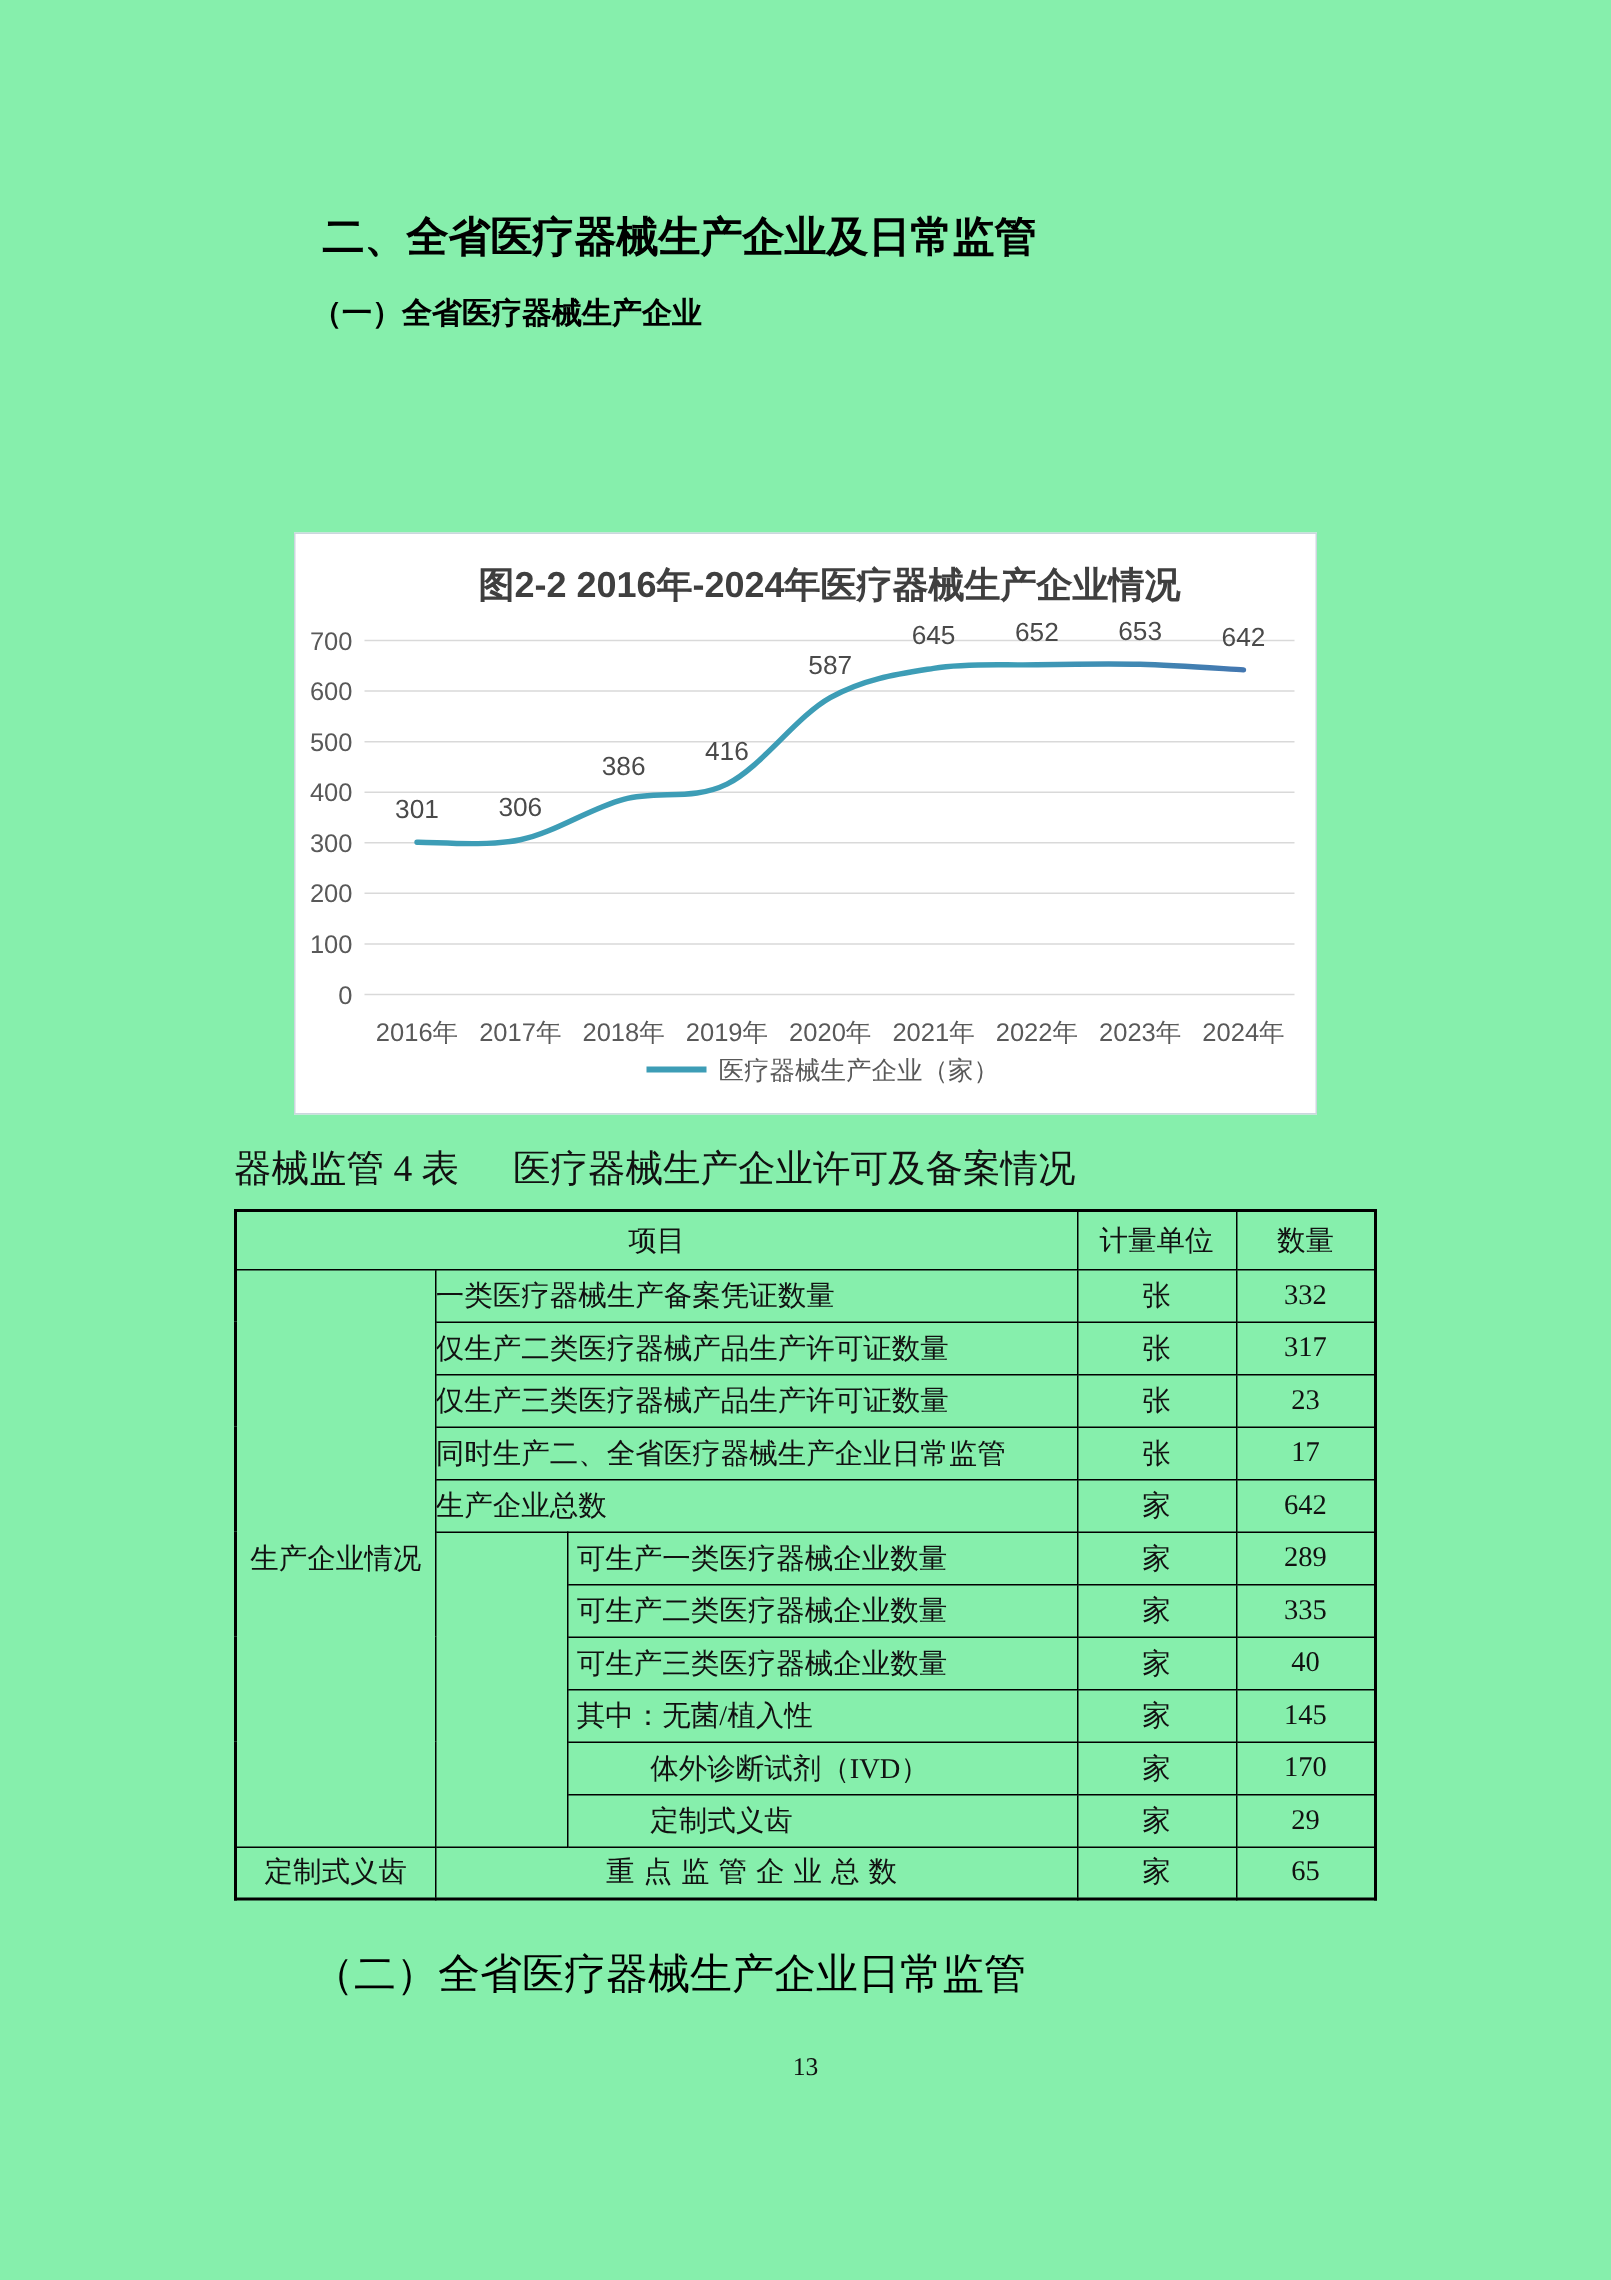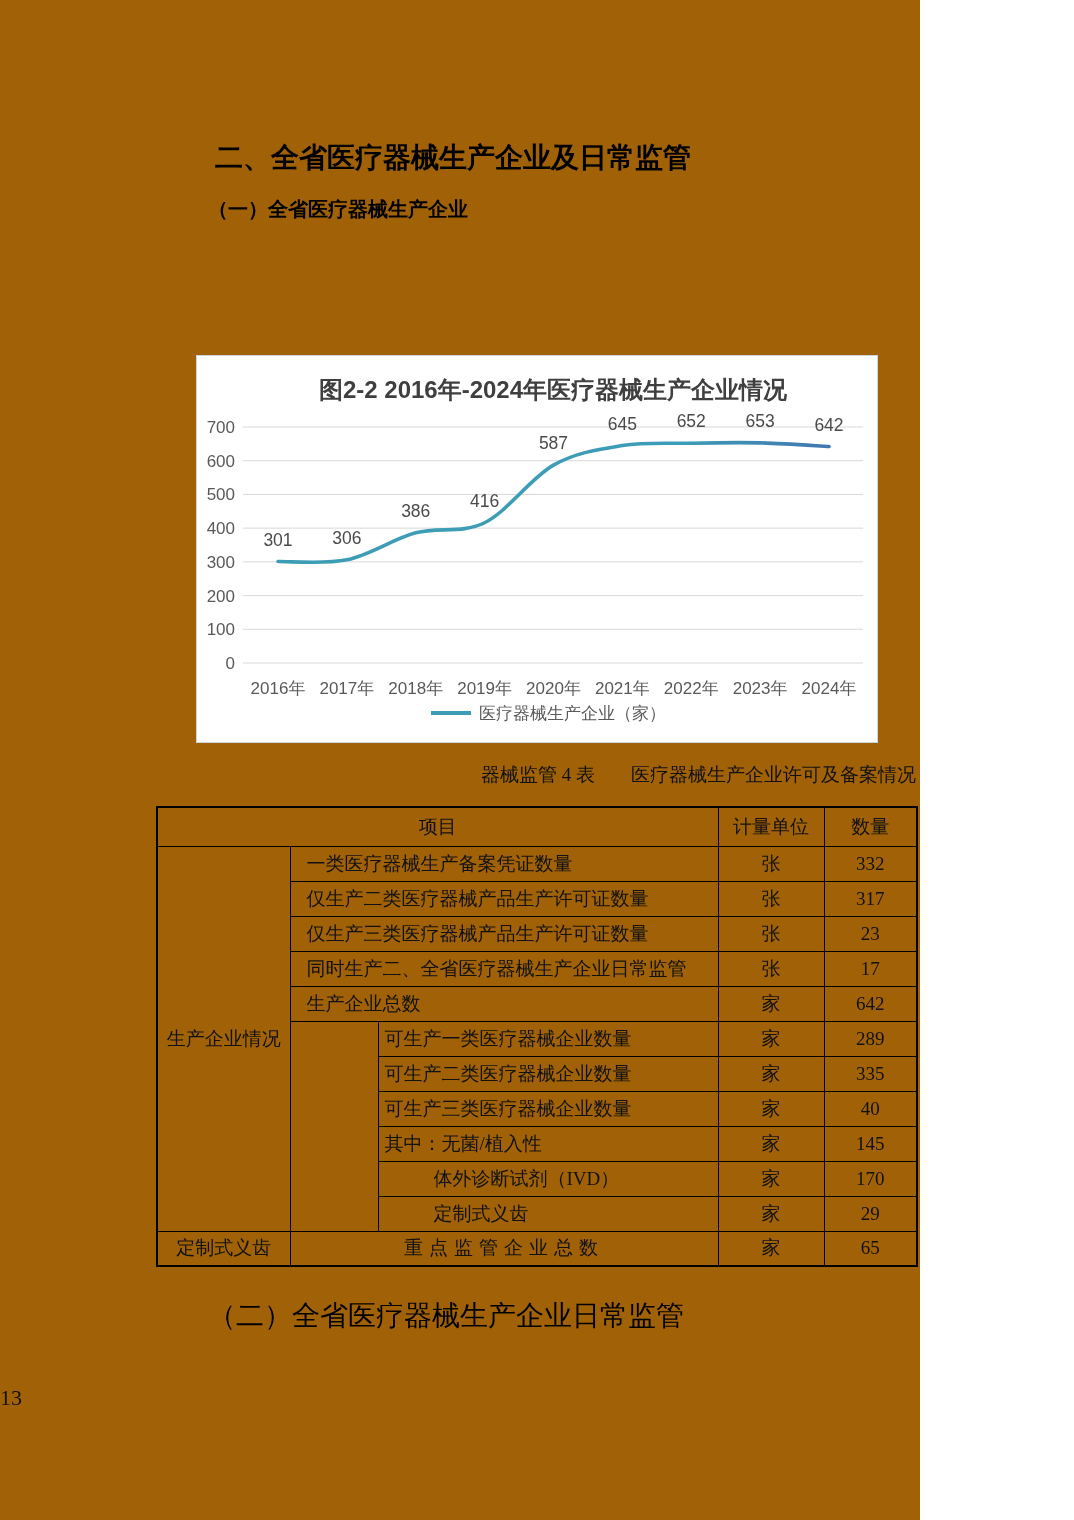--- a/index.html
+++ b/index.html
@@ -1,18 +1,18 @@
 <!DOCTYPE html>
 <html><head>
 <meta charset="utf-8">
 <style>
   * { margin:0; padding:0; box-sizing:border-box; }
   html,body { background:#ffffff; }
   .page {
-    position:relative; width:920px; height:1520px; background:#a16207;
+    position:relative; width:1074px; height:1520px; background:#86efac;
     color:#000; font-family:"Liberation Serif", serif; overflow:hidden;
   }
   .h-main {
     position:absolute; left:215px; top:143px;
     font-family:"Liberation Sans", sans-serif; font-weight:700;
     font-size:28px; line-height:1.1; color:#000;
   }
   .h-sub1 {
     position:absolute; left:208px; top:198px;
     font-family:"Liberation Sans", sans-serif; font-weight:700;
@@ -28,43 +28,43 @@
     font-size:25px; line-height:57px; text-indent:50px;
     text-align:justify; color:#111;
   }
   .chart-box {
     position:absolute; left:196px; top:355px; width:682px; height:388px;
     border:1.5px solid #ccd6de; background:#ffffff;
   }
   .chart-box svg { display:block; width:679px; height:385px; }
   .table-caption {
     position:absolute; left:156px; top:762px; width:760px;
-    text-align:right; font-size:19px; color:#111; white-space:nowrap;
+    text-align:left; font-size:25px; color:#111; white-space:nowrap;
   }
   .table-caption .cap-gap { margin-left:36px; }
   table.lic {
     position:absolute; left:156px; top:806px; width:760px;
     border-collapse:collapse; table-layout:fixed;
     font-size:19px; color:#111; border:2.5px solid #000;
   }
   table.lic th, table.lic td {
     border:1.4px solid #000; font-weight:normal; vertical-align:middle;
     overflow:hidden; white-space:nowrap;
   }
   table.lic thead tr { height:39px; }
   table.lic tbody tr { height:35px; }
   td.grp   { text-align:center; }
-  td.item  { text-align:left; padding-left:16px; }
+  td.item  { text-align:left; }
   td.item.lv3 { padding-left:6px; }
   td.item.lv3-indent { padding-left:55px; }
   td.item.ctr { text-align:center; padding-left:0; letter-spacing:6px; }
   th.c, td.unit, td.qty { text-align:center; }
   .page-num {
     position:absolute; left:0; top:1368px; width:1074px;
-    font-size:22px; color:#111;margin-top:17px;
+    text-align:center; font-size:17px; color:#111;
   }
 </style>
 </head>
 <body>
 
 <div class="page">
 
   <div class="h-main">二、全省医疗器械生产企业及日常监管</div>
   <div class="h-sub1">（一）全省医疗器械生产企业</div>
 

